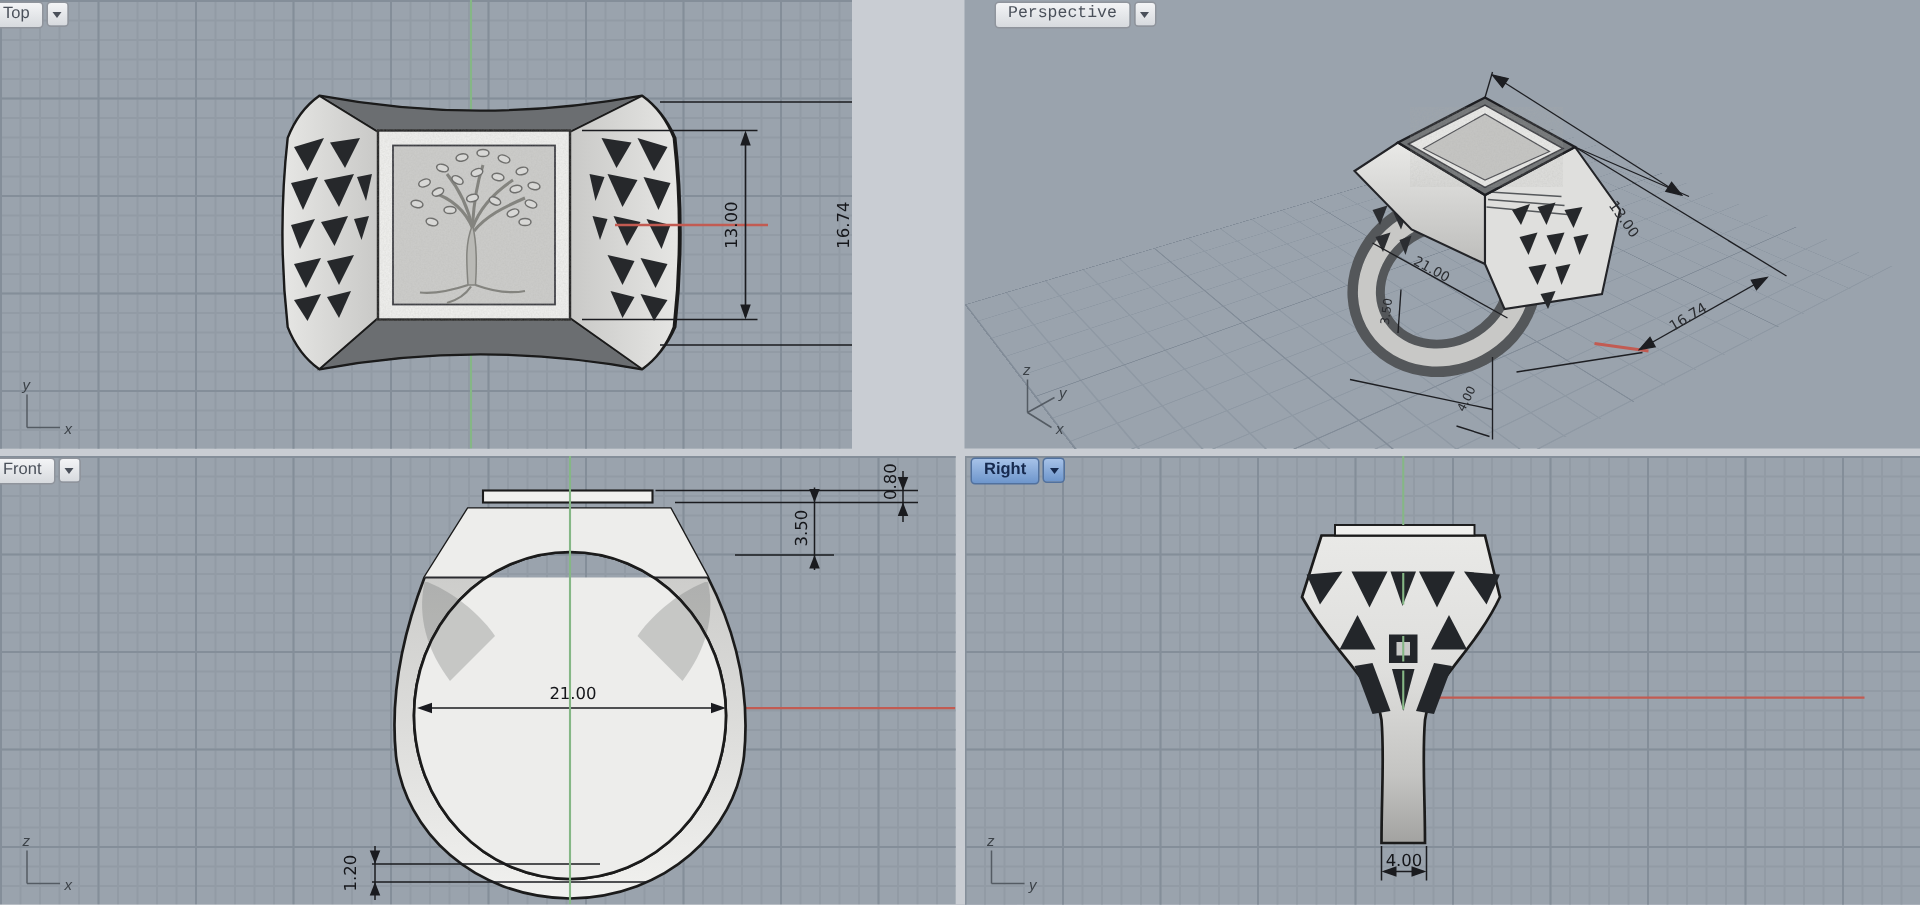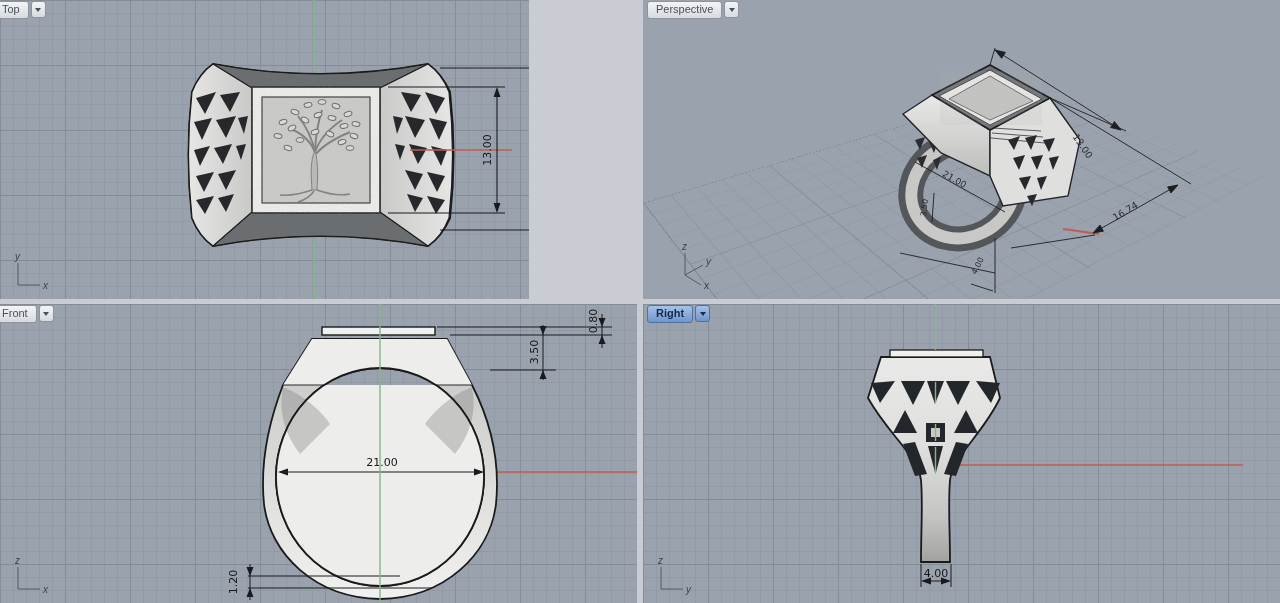--- a/index.html
+++ b/index.html
@@ -36,21 +36,21 @@
       linear-gradient(to right,#8d97a2 1px,transparent 1px),
       linear-gradient(to bottom,#8d97a2 1px,transparent 1px);
     background-size:130px 130px,130px 130px,26px 26px,26px 26px;
     transform:perspective(700px) rotateX(61deg) rotateZ(-38deg);}
 </style>
 </head>
 <body>
 
 <div id="app">
 
-  <div class="viewport grid" style="left:0;top:0;width:529px;height:299px;">
+  <div class="viewport grid" style="left:0;top:0;width:529px;height:299px;padding-left:39px;">
     <svg class="vp-svg" width="637" height="299">
       <defs>
         <filter id="nz">
             <feTurbulence type="fractalNoise" baseFrequency="0.9" numOctaves="2"></feTurbulence>
           <feColorMatrix type="matrix" values="0 0 0 0 0.42  0 0 0 0 0.42  0 0 0 0 0.40  0 0 0 0.55 0"></feColorMatrix>
           </filter>
         <linearGradient id="g1" x1="0" y1="0" x2="1" y2="0">
           <stop offset="0" stop-color="#e6e6e4"></stop>
             <stop offset="1" stop-color="#c9c9c7"></stop>
           </linearGradient>
@@ -237,21 +237,21 @@
         <line x1="352" y1="238" x2="352" y2="293"></line>
         <line x1="257" y1="253" x2="352" y2="273"></line>
         <line x1="328" y1="284" x2="350" y2="291"></line>
       </g>
       <text class="dimsm" font-size="9.5" transform="translate(437,148) rotate(55)" text-anchor="middle">13.00</text>
       <text class="dimsm" font-size="9.5" transform="translate(484,214) rotate(-31)" text-anchor="middle">16.74</text>
       <text class="dimsm" font-size="9" transform="translate(310,182) rotate(29)" text-anchor="middle">21.00</text>
       <text class="dimsm" font-size="8" transform="translate(284,208) rotate(-83)" text-anchor="middle">3.50</text>
       <text class="dimsm" font-size="8" transform="translate(337,267) rotate(-63)" text-anchor="middle">4.00</text>
     </svg>
-    <div class="vp-label" style="left:4px;">
+    <div class="vp-label" style="left:20px;font-family:Liberation Mono, monospace;">
       <span class="vp-name">Perspective</span>
       <span class="vp-dd">
           <span class="tri"></span>
         </span>
     </div>
     <svg class="axis-icon" width="50" height="50" style="left:28px;bottom:8px;">
       <line x1="14" y1="34" x2="14" y2="12"></line>
         <line x1="14" y1="34" x2="32" y2="24"></line>
         <line x1="14" y1="34" x2="30" y2="44"></line>
       <text x="11" y="9">z</text>

